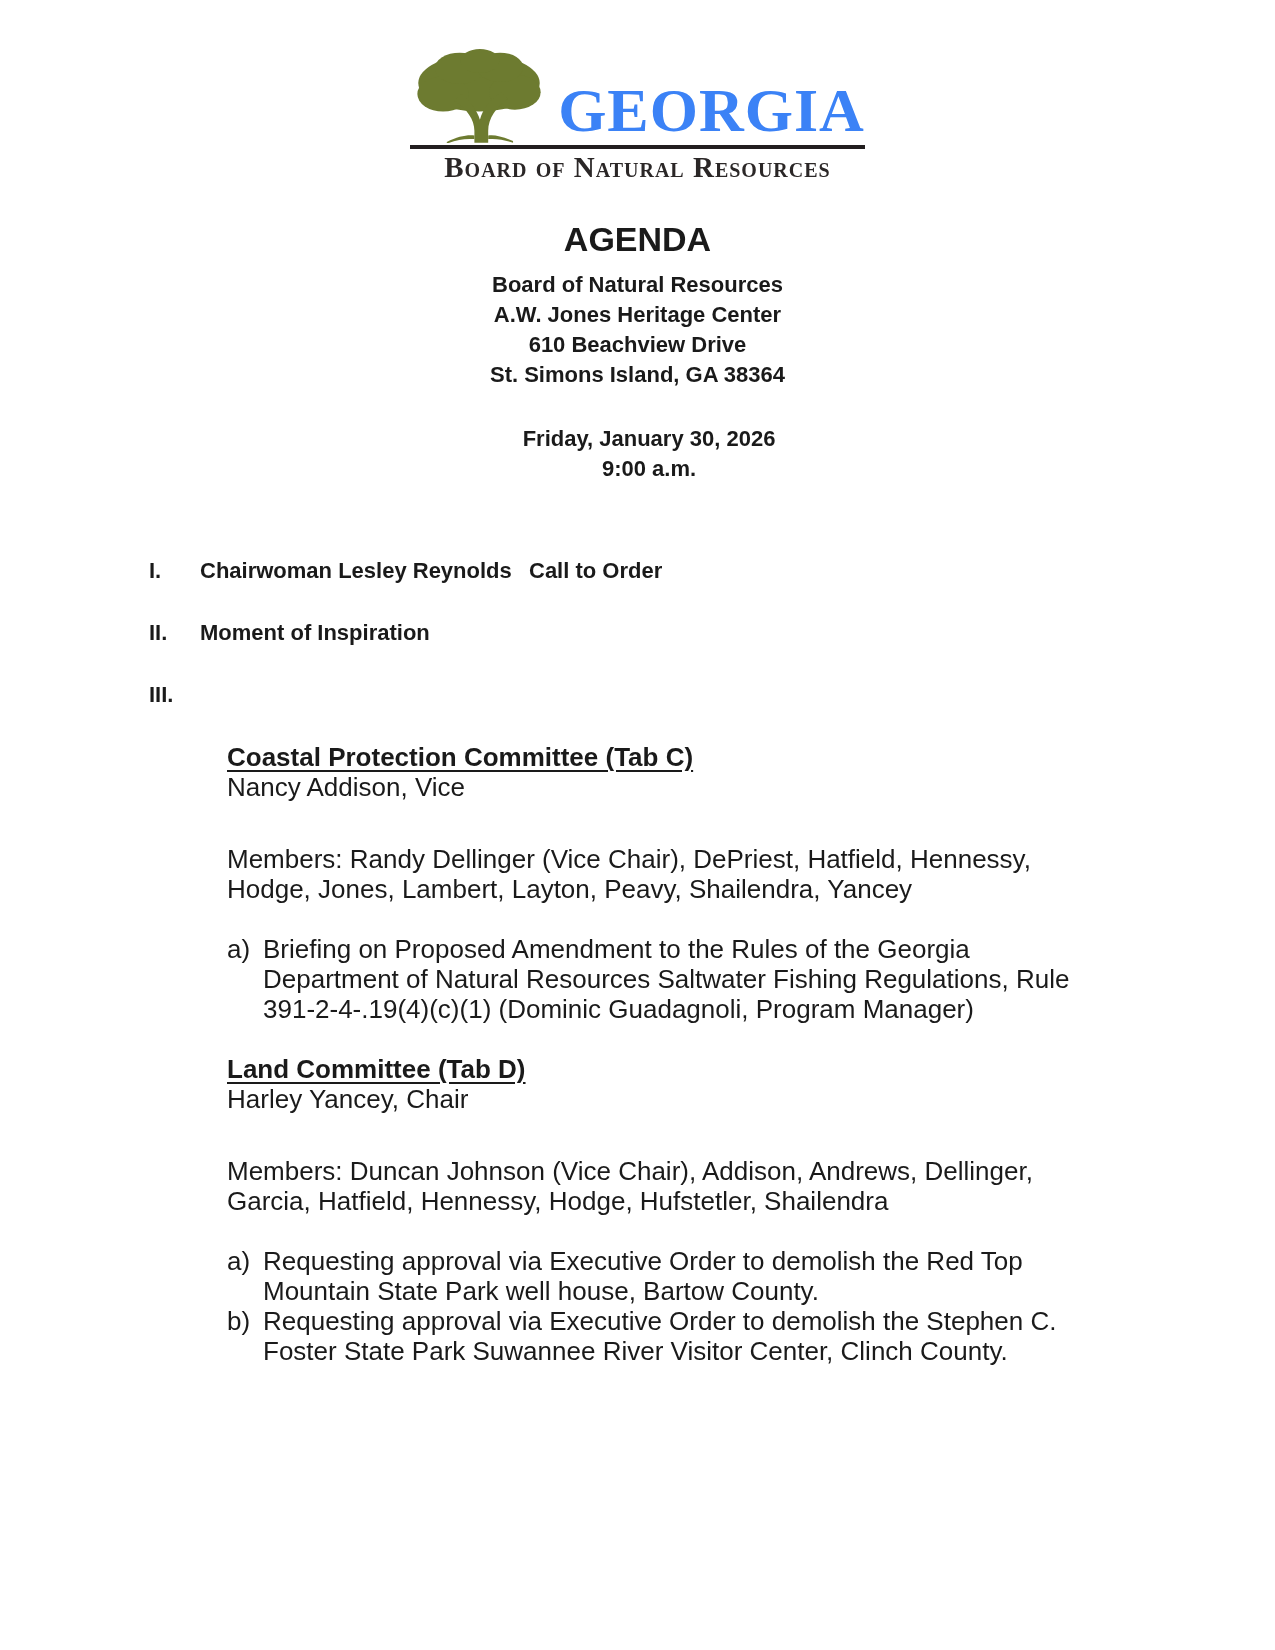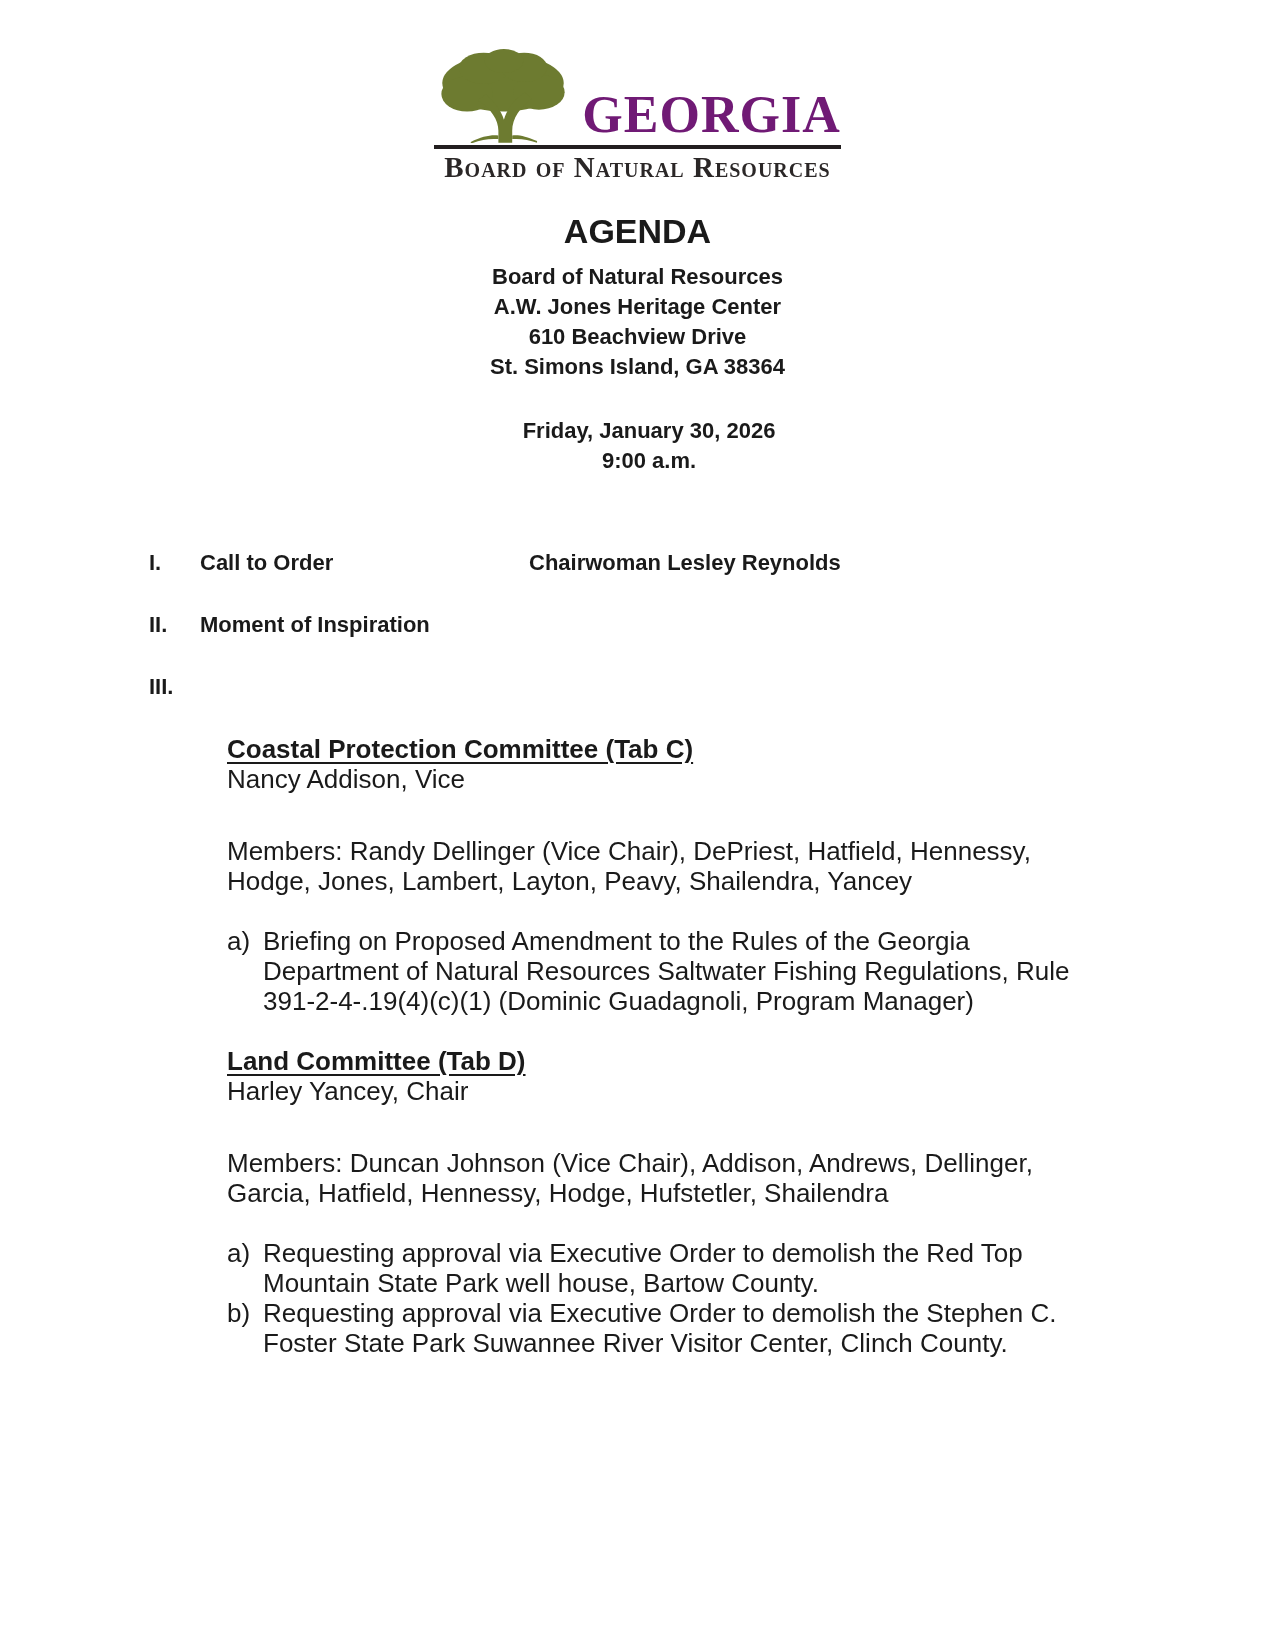--- a/index.html
+++ b/index.html
@@ -24,24 +24,24 @@
   .logo-top {
     display: flex;
     align-items: flex-end;
     justify-content: center;
     gap: 10px;
   }
   .logo-tree { display: block; }
   .logo-wordmark {
     font-family: "Liberation Serif", serif;
     font-weight: 700;
-    font-size: 52px;
+    font-size: 62px;
     line-height: 1;
     letter-spacing: 1px;
-    color: #701a75;
+    color: #3b82f6;
     margin-bottom: 2px;
     white-space: nowrap;
   }
   .logo-rule {
     height: 4px;
     background: #221e1f;
     margin-top: 2px;
   }
   .logo-subtitle {
     font-family: "Liberation Serif", serif;
@@ -53,21 +53,21 @@
     margin-top: 2px;
     white-space: nowrap;
   }
 
   
   .doc-title {
     text-align: center;
     font-weight: 700;
     font-size: 34px;
     line-height: 38px;
-    margin-top: 28px;
+    margin-top: 36px;
   }
   .addr-block {
     text-align: center;
     font-weight: 700;
     font-size: 22px;
     line-height: 30px;
     margin-top: 12px;
   }
   .date-block {
     text-align: center;
@@ -153,22 +153,22 @@
   </div>
 
   <div class="date-block">
     <div class="bold-line">Friday, January 30, 2026</div>
     <div class="bold-line">9:00 a.m.</div>
   </div>
 
   <div class="items">
     <div class="item-row">
       <span>I.</span>
+      <span>Chairwoman Lesley Reynolds</span>
       <span>Call to Order</span>
-      <span>Chairwoman Lesley Reynolds</span>
     </div>
     <div class="item-row">
       <span>II.</span>
       <span>Moment of Inspiration</span>
     </div>
     <div class="item-row">
       <span>III.</span>
       <span></span>
     </div>
   </div>

